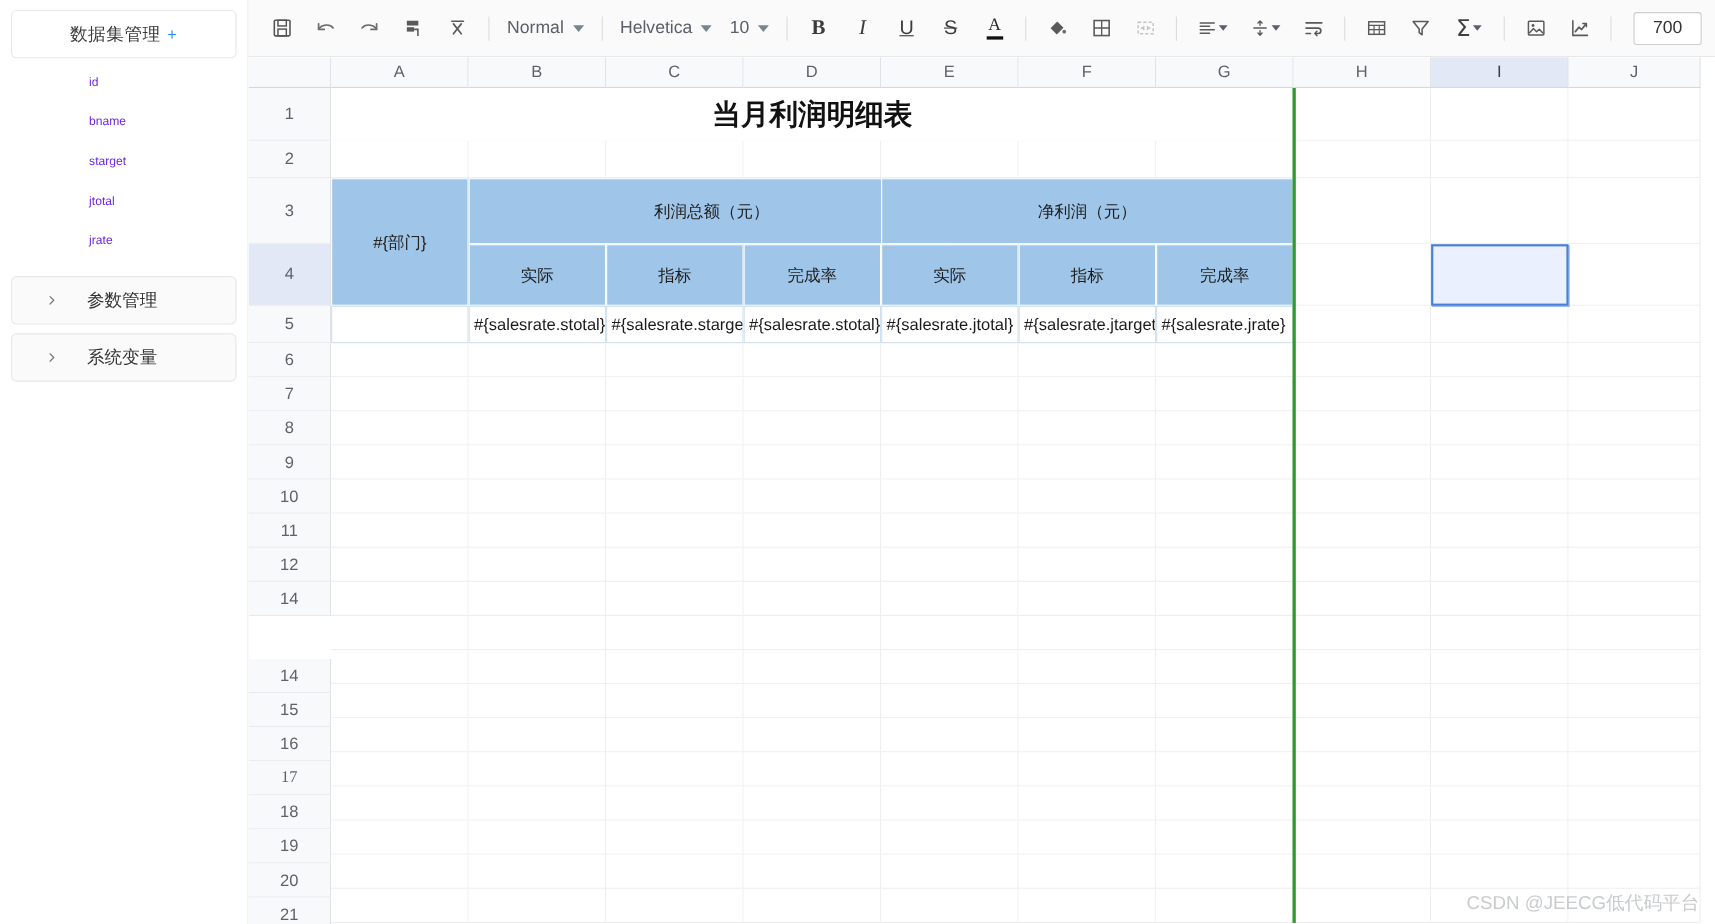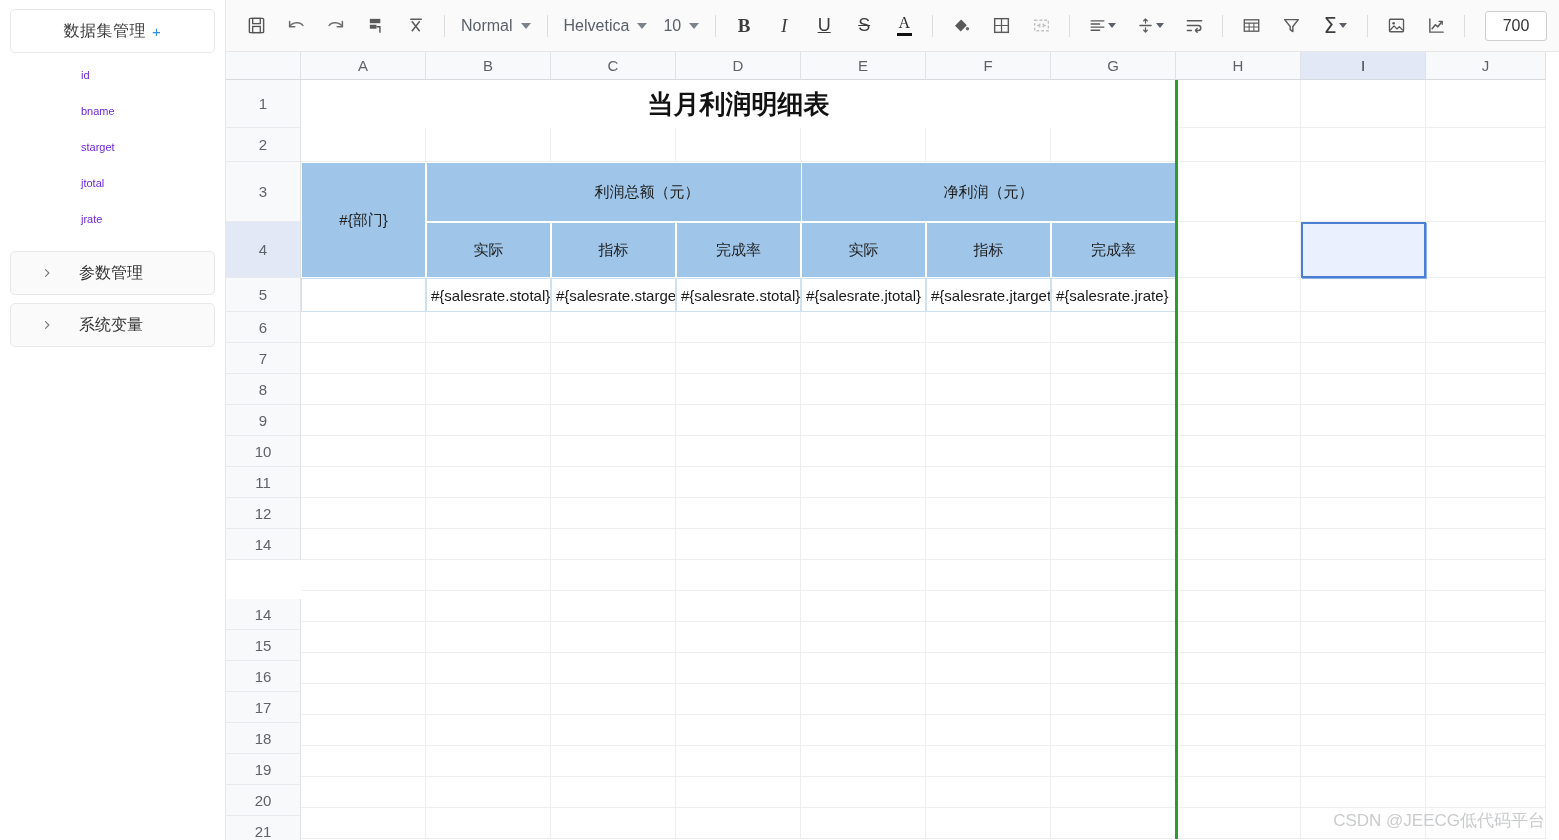--- a/index.html
+++ b/index.html
@@ -574,21 +574,21 @@
               </div>
               <div class="row-hdr" style="height: 31px; margin-top: 39px;">
                 <span>14</span>
               </div>
               <div class="row-hdr" style="height: 31px;">
                 <span>15</span>
               </div>
               <div class="row-hdr" style="height: 31px;">
                 <span>16</span>
               </div>
-              <div class="row-hdr" style="height: 31px;">
+              <div class="row-hdr" style="height: 31px; font-family: Liberation Serif, serif;">
                 <span>17</span>
               </div>
               <div class="row-hdr" style="height: 31px;">
                 <span>18</span>
               </div>
               <div class="row-hdr" style="height: 31px;">
                 <span>19</span>
               </div>
               <div class="row-hdr" style="height: 31px;">
                 <span>20</span>

